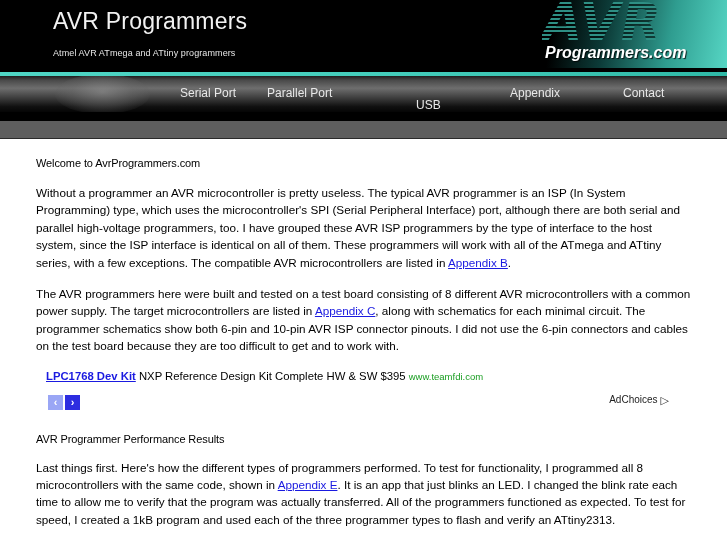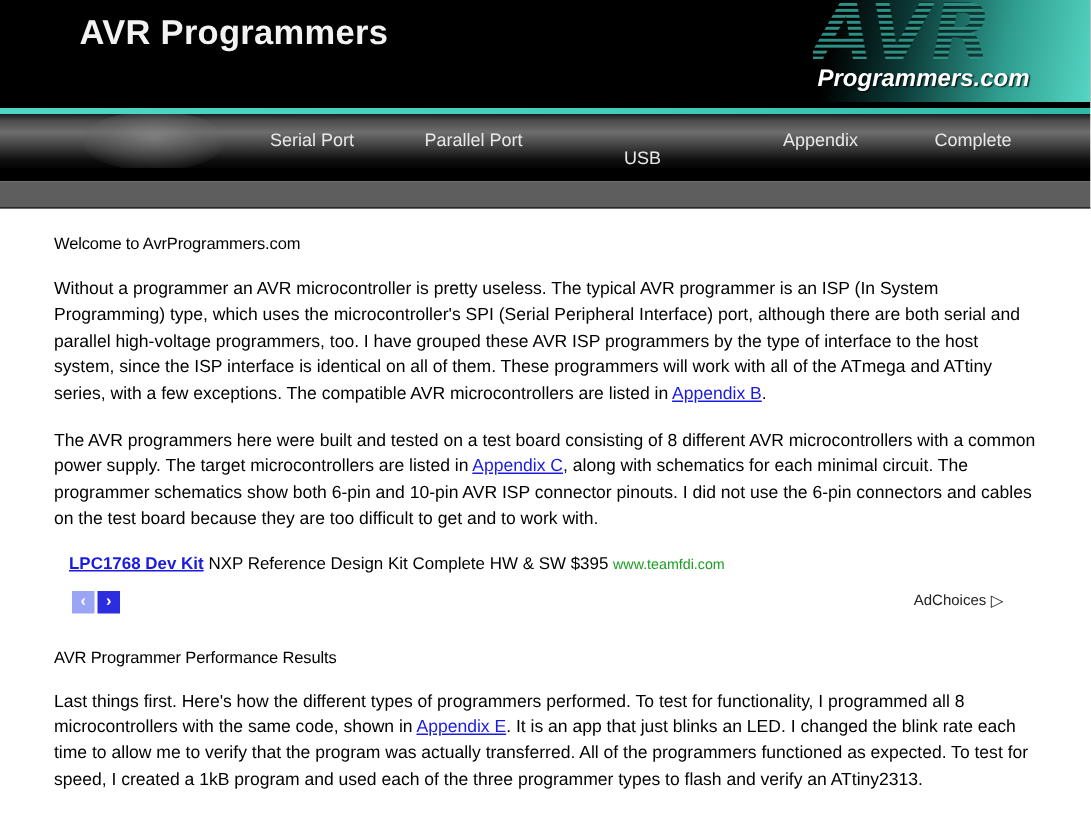--- a/index.html
+++ b/index.html
@@ -20,21 +20,21 @@
     position: relative;
     height: 72px;
     background: #000000;
     overflow: hidden;
   }
   .header-title {
     position: absolute;
     left: 53px;
     top: 8px;
     font-size: 23px;
-    font-weight: bold;
+    font-weight: normal;
     color: #f2f2f2;
     letter-spacing: 0.2px;
   }
   .header-subtitle {
     position: absolute;
     left: 53px;
     top: 48px;
     font-size: 9px;
     color: #e6e6e6;
     letter-spacing: 0.1px;
@@ -221,37 +221,38 @@
     margin-left: 3px;
     font-size: 11px;
     vertical-align: -1px;
   }
 </style>
 </head>
 <body>
 
 <div class="header">
   <div class="header-title">AVR Programmers</div>
+  <div class="header-subtitle">Atmel AVR ATmega and ATtiny programmers</div>
   <div class="logo">
     <div class="logo-avr">AVR</div>
     <div class="logo-domain">Programmers.com</div>
   </div>
 </div>
 
 <div class="teal-rule"></div>
 
 <div class="nav">
   <div class="nav-inner" id="nav-inner">
     <div class="nav-blob"></div>
   <div class="nav-item active" style="left: 82px;">Home</div>
       <div class="nav-item" style="left: 180px; text-align: center;">Serial Port</div>
-      <div class="nav-item" style="left: 283px;">Parallel Port</div>
+      <div class="nav-item" style="left: 267px;">Parallel Port</div>
       <div class="nav-item" style="left: 416px; margin-top: 12px;">USB</div>
-      <div class="nav-item" style="left: 522px;">Appendix</div>
-      <div class="nav-item" style="left: 623px;">Complete</div>
+      <div class="nav-item" style="left: 510px;">Appendix</div>
+      <div class="nav-item" style="left: 623px;">Contact</div>
     </div>
 </div>
 <div class="nav-under"></div>
 <div class="grey-band"></div>
 
 <div class="content">
 
   <h2 class="section-title">Welcome to AvrProgrammers.com</h2>
 
   <p class="para"><span>Without a programmer an AVR microcontroller is pretty useless. The typical AVR programmer is an ISP (In System Programming) type, which uses the microcontroller's SPI (Serial Peripheral Interface) port, although there are both serial and parallel high-voltage programmers, too. I have grouped these AVR ISP programmers by the type of interface to the host system, since the ISP interface is identical on all of them. These programmers will work with all of the ATmega and ATtiny series, with a few exceptions. The compatible AVR microcontrollers are listed in </span><a class="inline-link" href="#">Appendix B</a><span>.</span></p>

